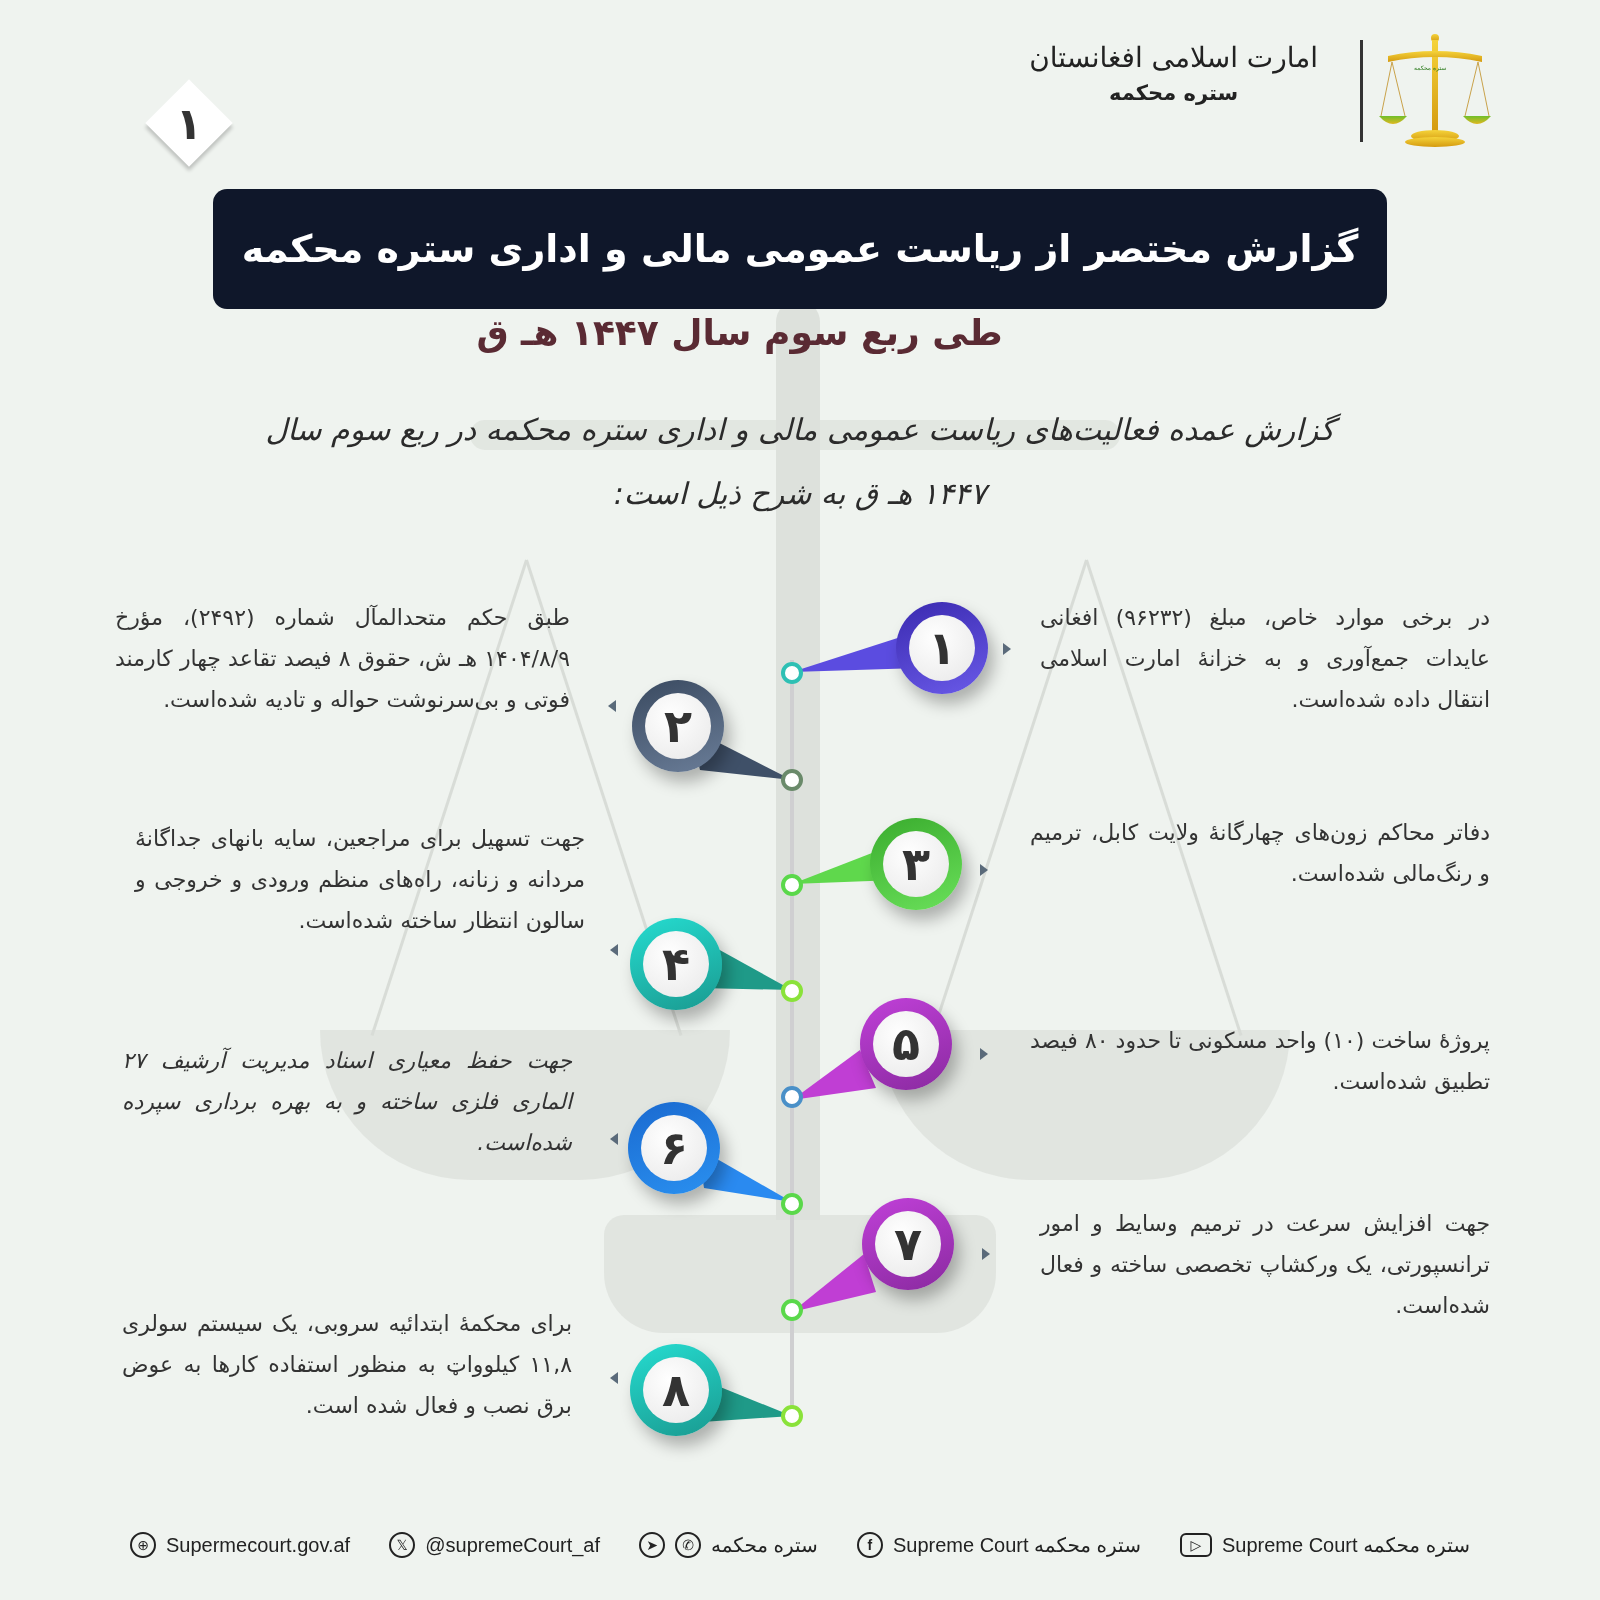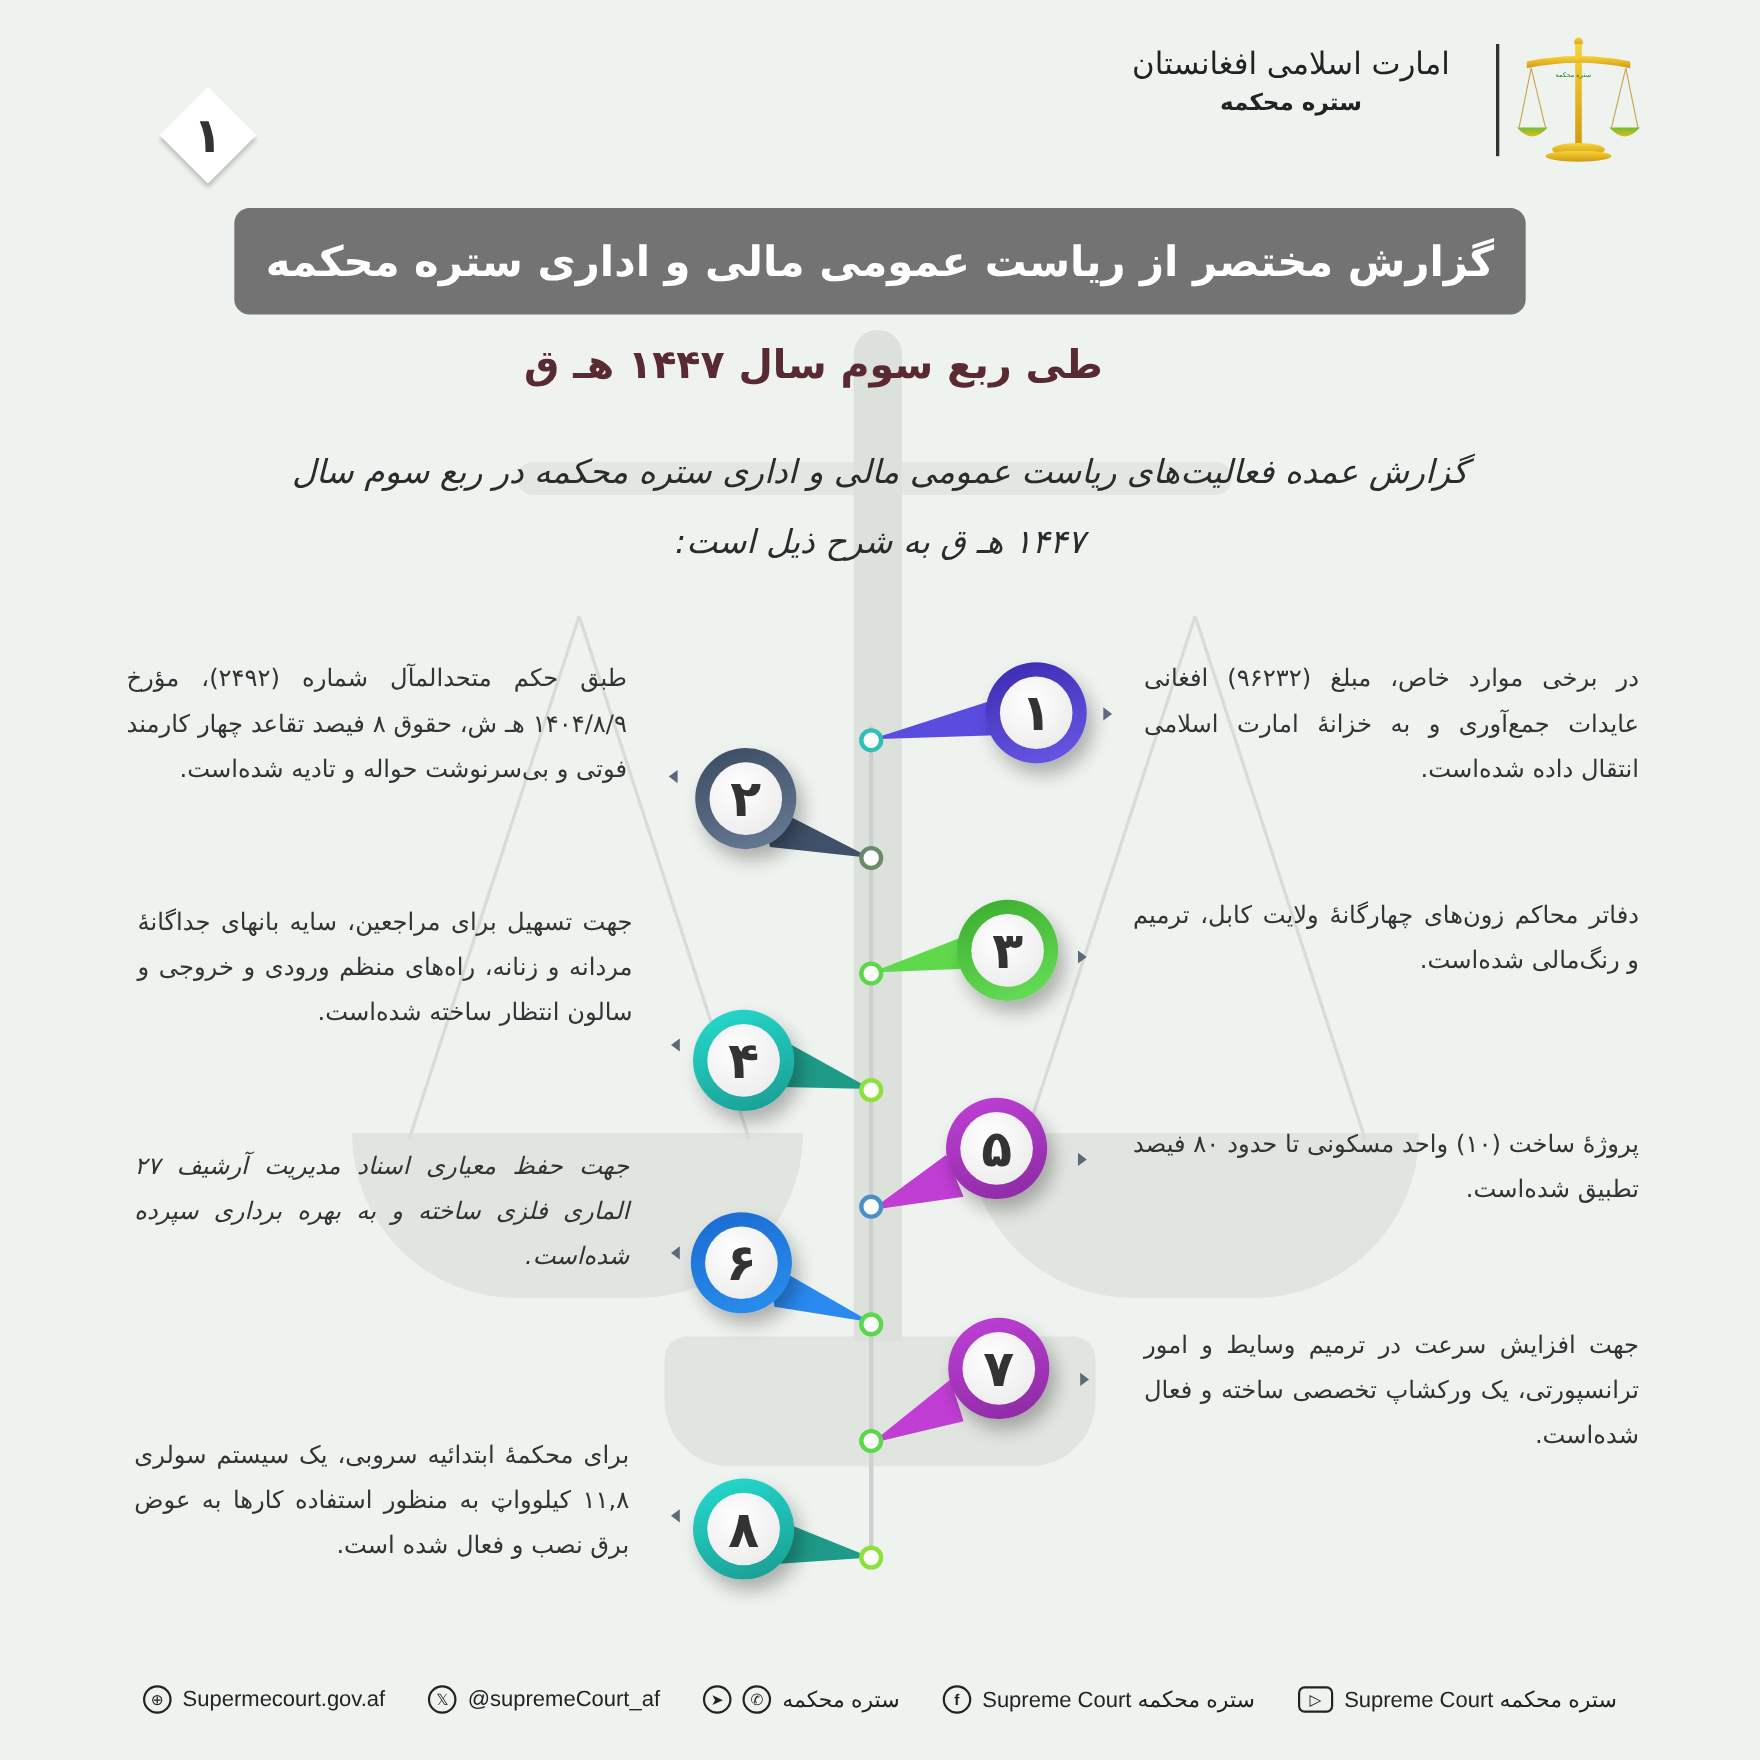--- a/index.html
+++ b/index.html
@@ -24,21 +24,21 @@
   }
   .header-logo-text {
     right:282px; top:38px; text-align:center; direction:rtl;
     font-family:"DejaVu Serif", serif; color:#222;
   }
   .header-logo-text .l1 { font-size:28px; line-height:40px; }
   .header-logo-text .l2 { font-size:21px; font-weight:bold; line-height:30px; font-family:"DejaVu Sans", sans-serif; }
   .header-logo-text .l3 { font-size:26px; line-height:40px; }
   .header-divider { left:1360px; top:40px; width:3px; height:102px; background:#333; }
   .title-banner {
-    left:213px; top:189px; width:1174px; height:97px; background:#737373; border-radius:14px;
+    left:213px; top:189px; width:1174px; height:120px; background:#0f172a; border-radius:14px;
     display:flex; align-items:center; justify-content:center;
     color:#fff; font-size:38px; font-weight:bold; direction:rtl;
   }
   .subtitle {
     left:0; width:1479px; top:312px; text-align:center; direction:rtl;
     font-size:36px; font-weight:bold; color:#5a2a33;
   }
   .intro {
     left:230px; width:1140px; top:398px; text-align:center; direction:rtl;
     font-size:30px; line-height:64px; color:#2b2b2b;font-style:italic;
@@ -169,21 +169,21 @@
 
 <div>
   <svg class="abs" style="left:690px;top:930px;" width="110" height="70">
       <polygon points="8,8 102,60 10,58" fill="#1f9a88"></polygon>
     </svg>
   <div class="pin" style="left:630px;top:918px;background:linear-gradient(160deg,#25dcd0,#1a9a90);">
       <div class="pin-inner">۴</div>
     </div>
   <div class="node" style="left:792px;top:991px;border-color:#8ae23a;"></div>
   <div class="arrow-l" style="left:610px;top:944px;"></div>
-  <div class="item-text" style="left:125px;top:818px;width:450px;">جهت تسهیل برای مراجعین، سایه بانهای جداگانهٔ مردانه و زنانه، راه‌های منظم ورودی و خروجی و سالون انتظار ساخته شده‌است.</div>
+  <div class="item-text" style="left:135px;top:818px;width:450px;">جهت تسهیل برای مراجعین، سایه بانهای جداگانهٔ مردانه و زنانه، راه‌های منظم ورودی و خروجی و سالون انتظار ساخته شده‌است.</div>
 </div>
 
 <div>
   <svg class="abs" style="left:790px;top:1040px;" width="110" height="70">
       <polygon points="2,60 70,10 86,48" fill="#c03ed4"></polygon>
     </svg>
   <div class="pin" style="left:860px;top:998px;background:linear-gradient(160deg,#c040d8,#8a2aa0);">
       <div class="pin-inner">۵</div>
     </div>
   <div class="node" style="left:792px;top:1097px;border-color:#4a90c8;"></div>

